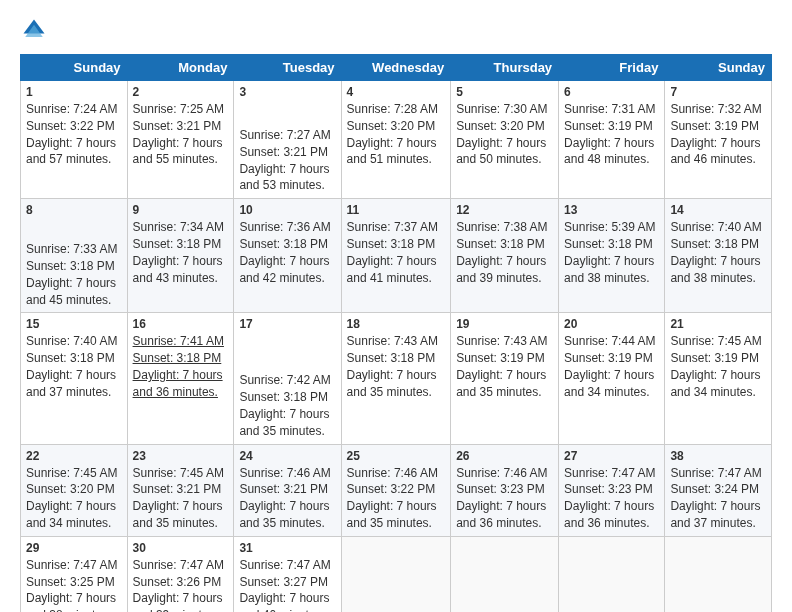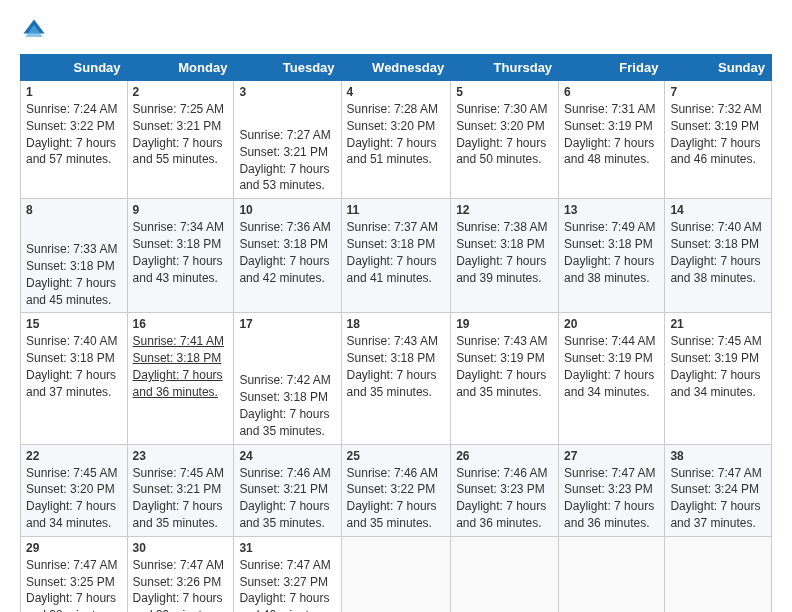--- a/index.html
+++ b/index.html
@@ -215,21 +215,21 @@
           </td>
           <td>
             <span class="day-num">12</span>
             <div class="day-info" style="white-space: pre-line;">Sunrise: 7:38 AM
 Sunset: 3:18 PM
 Daylight: 7 hours
 and 39 minutes.</div>
           </td>
           <td>
             <span class="day-num">13</span>
-            <div class="day-info" style="white-space: pre-line;">Sunrise: 7:49 AM
+            <div class="day-info" style="white-space: pre-line;">Sunrise: 5:39 AM
 Sunset: 3:18 PM
 Daylight: 7 hours
 and 38 minutes.</div>
           </td>
           <td>
             <span class="day-num">14</span>
             <div class="day-info" style="white-space: pre-line;">Sunrise: 7:40 AM
 Sunset: 3:18 PM
 Daylight: 7 hours
 and 38 minutes.</div>

